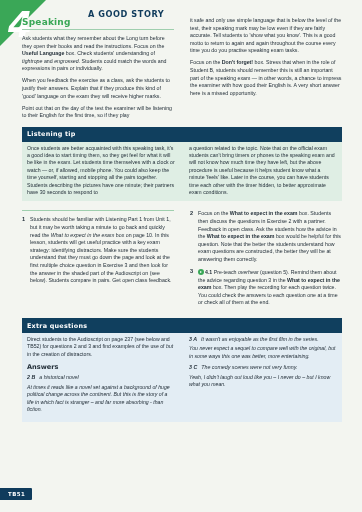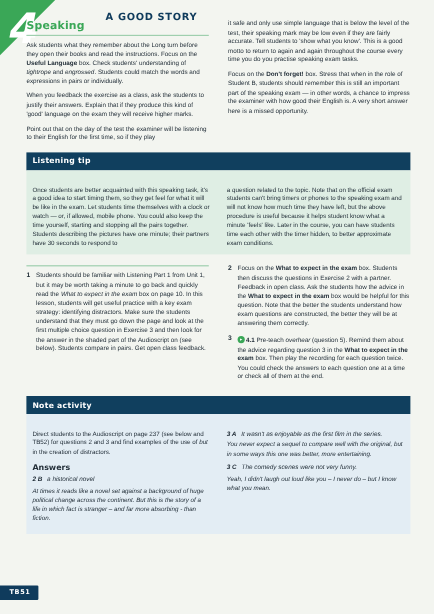--- a/index.html
+++ b/index.html
@@ -106,21 +106,21 @@
   .box { margin-top: 7px; }
   .box-head {
     font-size: 6.4px;
     font-weight: bold;
     color: #ffffff;
     font-family: "DejaVu Sans", sans-serif;
     padding: 3.4px 5px 3.2px 5px;
     letter-spacing: 0.25px;
   }
   .box-body {
-    padding: 14px 5px 5px 5px;
+    padding: 3px 5px 5px 5px;
   }
   .box-body p { font-size: 5.2px; line-height: 7.4px; }
 
   .box-teaching .box-head { background: #103f5e; }
   .box-teaching .box-body { background: #dfeee4; }
 
   .box-extra .box-head { background: #103f5e; }
   .box-extra .box-body { background: #e3edf4; }
 
   .box-cols { }
@@ -282,21 +282,21 @@
 
         <div class="num-item">
           <span class="num">3</span>
           <p><span class="audio-icon"></span><span class="track-no">4.1</span> Pre-teach <i>overhear</i> (question 5). Remind them about the advice regarding question 3 in the <b>What to expect in the exam</b> box. Then play the recording for each question twice. You could check the answers to each question one at a time or check all of them at the end.</p>
         </div>
       </div>
       <div class="clear"></div>
     </div>
 
     <div class="box box-extra">
-      <div class="box-head">Note activity</div>
+      <div class="box-head">Extra questions</div>
       <div class="box-body">
         <div class="box-cols">
           <div class="box-col">
             <p>Direct students to the Audioscript on page 237 (see below and TB52) for questions 2 and 3  and find examples of the use of <i>but</i> in the creation of distractors.</p>
             <div class="answers-head">Answers</div>
             <div class="ans-line"><span class="ans-key">2 B</span><span class="ans-q">a historical novel</span></div>
             <div class="ans-script">At times it reads like a novel set against a background of huge political change across the continent. But this is the story of a life in which fact is stranger – and far more absorbing - than fiction.</div>
           </div>
           <div class="box-col right">
             <div class="ans-line"><span class="ans-key">3 A</span><span class="ans-q">It wasn't as enjoyable as the first film in the series.</span></div>

